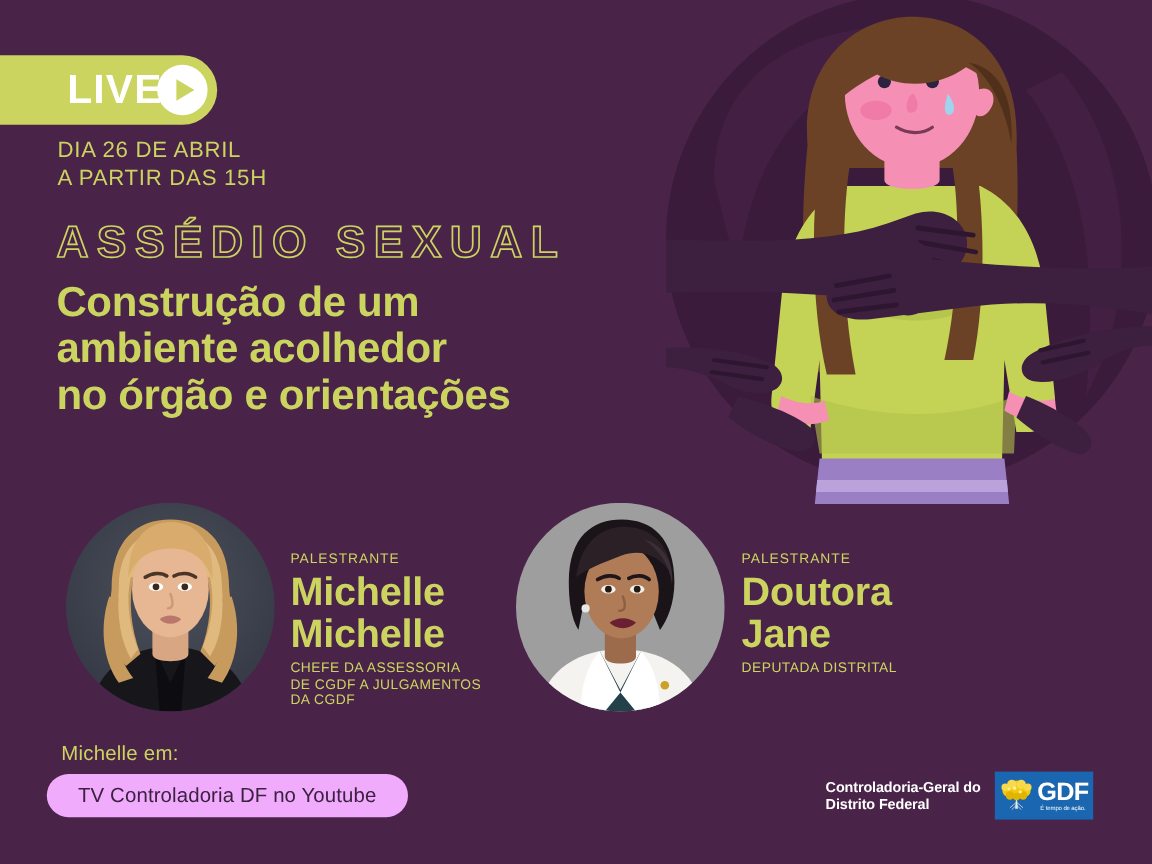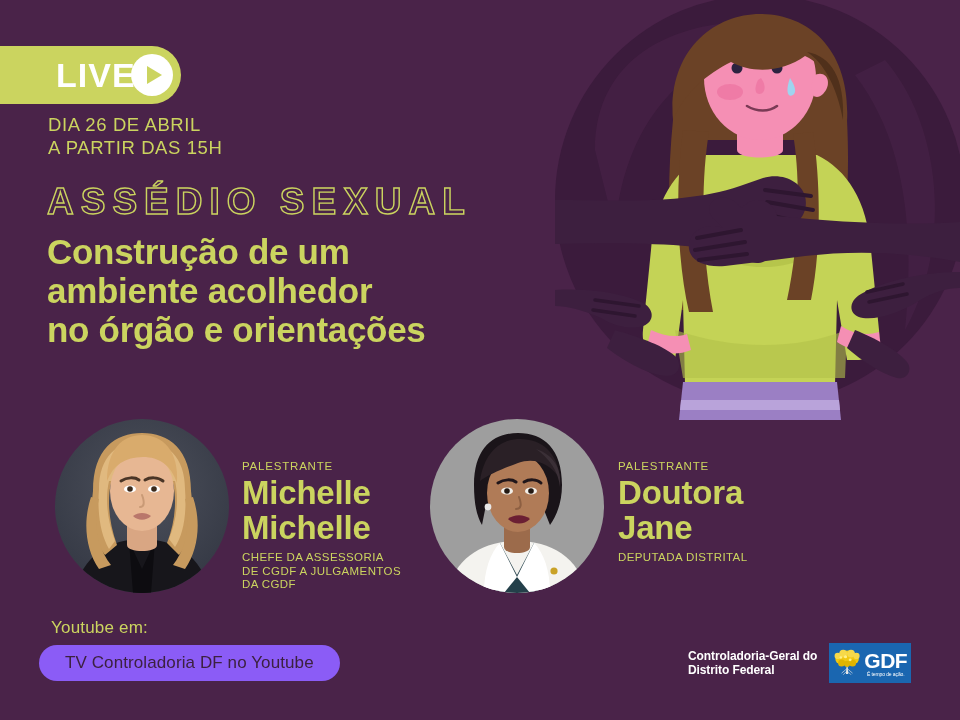--- a/index.html
+++ b/index.html
@@ -154,21 +154,21 @@
     color: #cbd45f;
     font-size: 17px;
     letter-spacing: 0.2px;
   }
   .watch-pill {
     position: absolute;
     left: 39px;
     top: 645px;
     height: 36px;
     padding: 0 26px;
-    background: #8b5cf6;
+    background: #f0abfc;
     border-radius: 18px;
     display: flex;
     align-items: center;
     color: #3c2140;
     font-size: 17px;
     letter-spacing: 0.1px;
   }
 
   
   .footer-logo {
@@ -424,21 +424,21 @@
     <div class="role-label">PALESTRANTE</div>
     <div class="speaker-name">
       <div>Doutora</div>
       <div>Jane</div>
     </div>
     <div class="speaker-title">
       <div>DEPUTADA DISTRITAL</div>
     </div>
   </div>
 
-  <div class="watch-label">Youtube em:</div>
+  <div class="watch-label">Michelle em:</div>
   <div class="watch-pill">TV Controladoria DF no Youtube</div>
 
   <div class="footer-logo">
     <div class="cgdf-text">
       <div>Controladoria-Geral do</div>
       <div>Distrito Federal</div>
     </div>
     <div class="gdf-mark">
       <svg width="36" height="34" viewBox="0 0 36 34" xmlns="http://www.w3.org/2000/svg">
 

